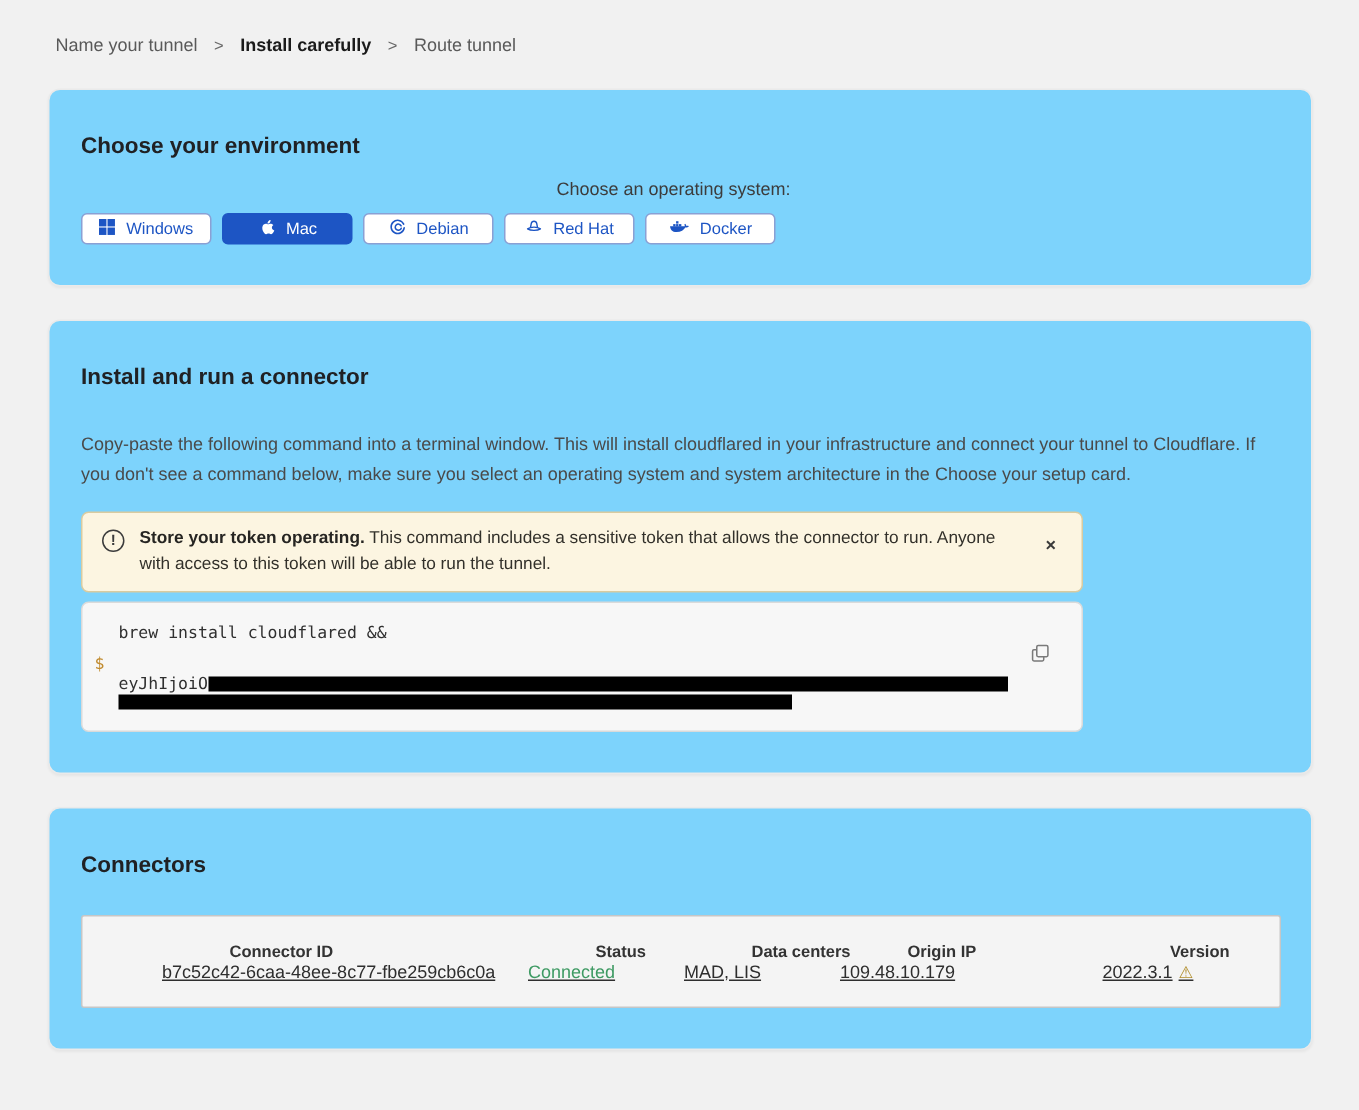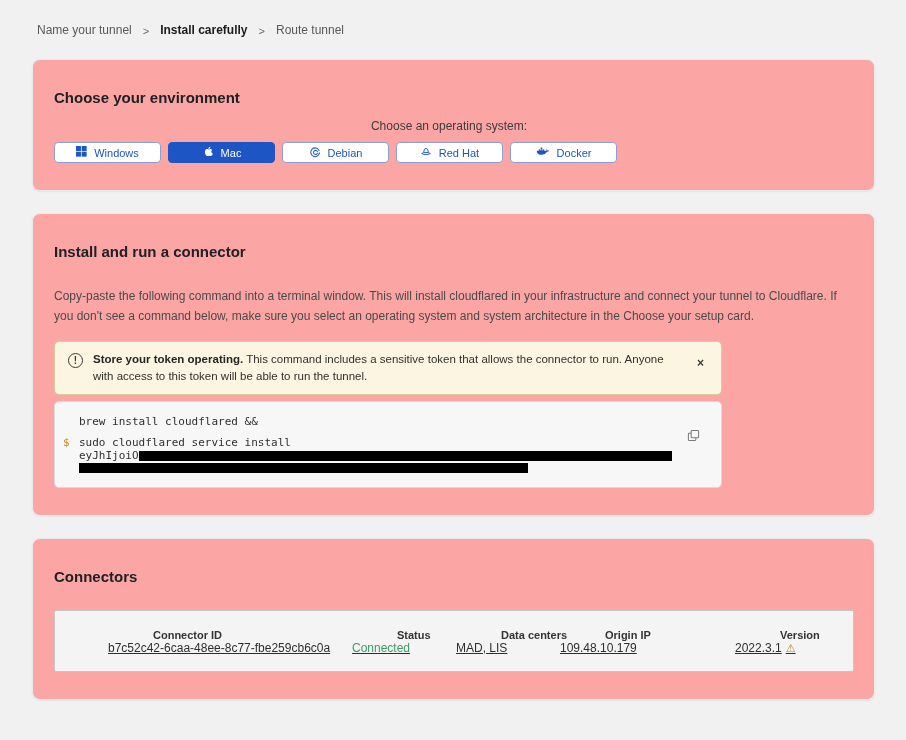--- a/index.html
+++ b/index.html
@@ -18,35 +18,35 @@
   .breadcrumb {
     display: flex; align-items: flex-end; gap: 11px;
     padding: 23px 5px 0; font-size: 12px; color: #595959;
   }
   .crumb { cursor: pointer; }
   .crumb.active { font-weight: bold; color: #1b1b1b; }
   .sep { font-size: 11px; color: #6a6a6a; }
 
   
   .card {
-    background: #fca5a5;
+    background: #7dd3fc;
     border: 1px solid #eaeaea;
     border-radius: 8px;
     box-shadow: 0 1px 2px rgba(0,0,0,0.05);
     margin-top: 22px;
     padding: 29px 30px 27px 21px;
   }
   .card:first-of-type { margin-top: 29px; }
   .card-title { font-size: 15px; font-weight: bold; color: #202124; line-height: 18px; }
 
   
   .os-label { font-size: 12px; color: #3c3c3c; margin-top: 12px; text-align: center; }
   .os-row { display: flex; gap: 7px; margin-top: 9px; }
   .os-btn {
-    width: 107px; height: 21px;
+    width: 87px; height: 21px;
     display: inline-flex; align-items: center; justify-content: center; gap: 7px;
     background: #fff; border: 1px solid #8aa0d4; border-radius: 4px;
     color: var(--accent); font-size: 11px; cursor: pointer;
     font-family: "Liberation Sans", sans-serif; padding: 0;
   }
   .os-btn.selected { background: var(--accent); border-color: var(--accent); color: #fff; }
   .os-btn svg { flex: none; }
 
   
   .desc {
@@ -202,21 +202,21 @@
     </div>
 
     <div class="codeblock">
       <div class="code-row">
         <span class="gutter"></span>
         <span class="code-lines">brew install cloudflared &amp;&amp;</span>
       </div>
       <div class="code-row">
         <span class="gutter">$</span>
         <span class="code-lines">
-          <span>sudo cloudflared service install</span><br>
+          <br>
           <span>eyJhIjoiO</span><span class="redact" style="width:533px"></span>
           <span class="redact line" style="width:449px"></span>
         </span>
       </div>
       <button class="copy-btn" title="">
         <svg width="13" height="13" viewBox="0 0 14 14" fill="none" stroke="#7a7a7a" stroke-width="1.1">
             <rect x="1.5" y="4.5" width="8" height="8" rx="1"></rect>
             <rect x="4.5" y="1.5" width="8" height="8" rx="1" fill="#f7f7f7"></rect>
           </svg>
       </button>

